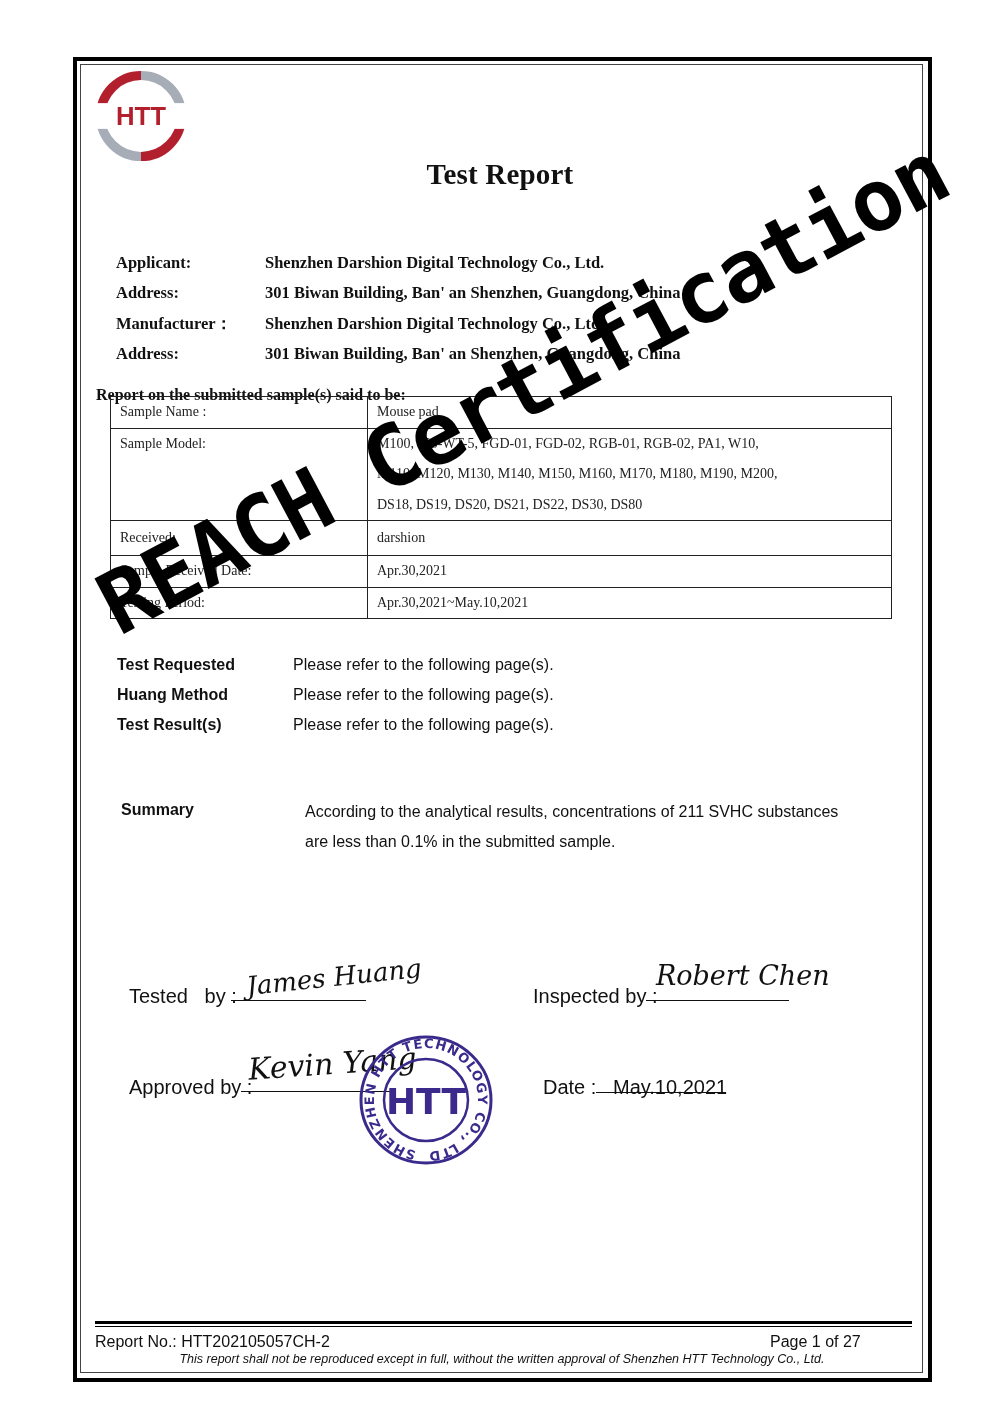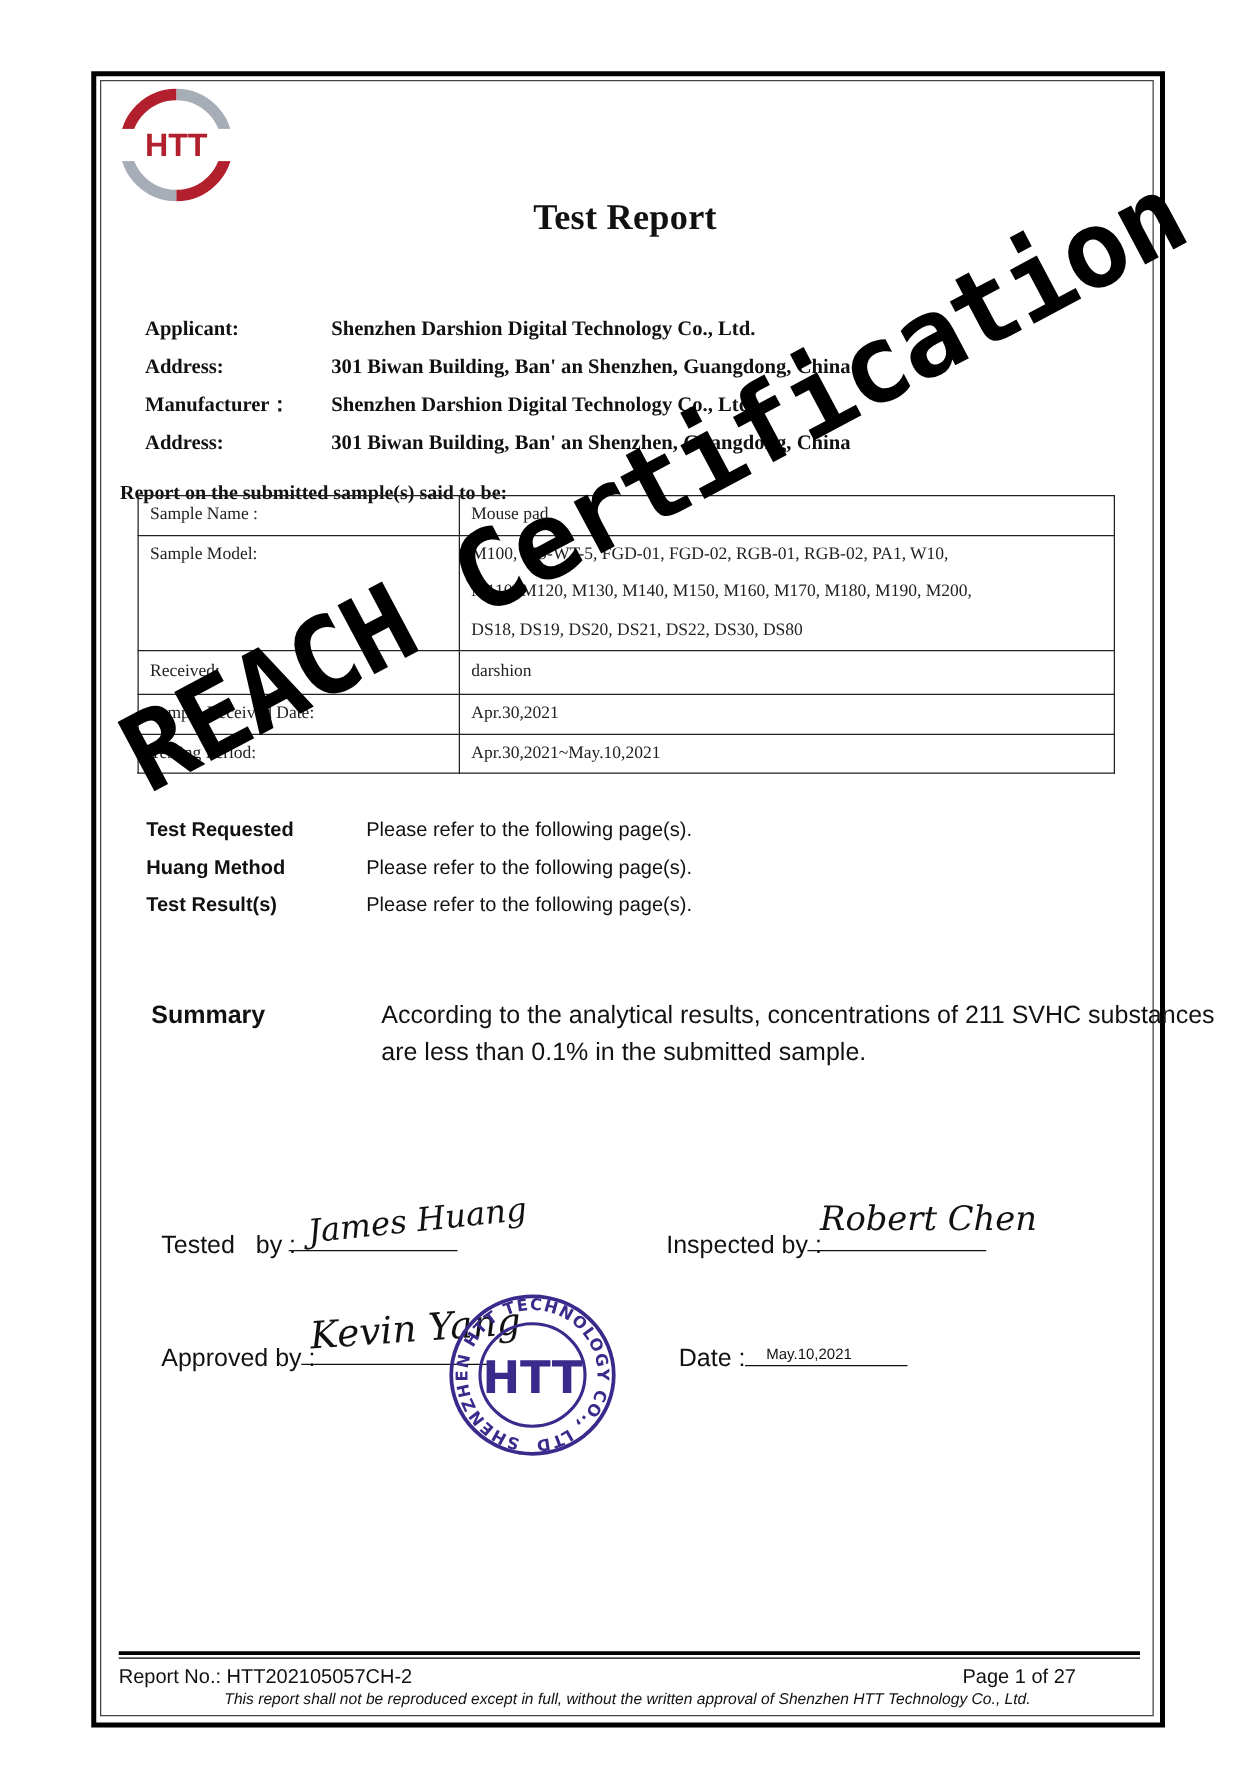--- a/index.html
+++ b/index.html
@@ -12,27 +12,27 @@
   .info-row { height: 30.3px; display: flex; align-items: center; font-family: Liberation Serif, serif; }
   .info-label { width: 149px; }
   .report-on { position: absolute; left: 96px; top: 370px; font-family: "Liberation Serif", serif; font-weight: bold; font-size: 16px; margin-top: 16px; }
   table.sample { position: absolute; left: 110px; top: 396px; width: 782px; border-collapse: collapse; font-family: "Liberation Serif", serif; font-size: 14px; color: #222; border-radius: 11px; }
   table.sample td { border: 1.5px solid #222; padding: 0 9px; vertical-align: top; }
   table.sample td.k { width: 238px; }
   .cell-line { line-height: 30.5px; }
   .tests { position: absolute; left: 117px; top: 650px; font-size: 16px; }
   .tests .row { height: 30px; display: flex; align-items: center; }
   .tests .lbl { width: 176px; font-weight: bold; }
-  .summary { position: absolute; left: 121px; top: 801px; font-size: 20px; display: flex; }
+  .summary { position: absolute; left: 121px; top: 801px; font-size: 16px; display: flex; }
   .summary .lbl { width: 184px; font-weight: bold; }
   .summary .txt { line-height: 30px; margin-top: -4px; }
   .sig-label { position: absolute; font-size: 20px; color: #111; }
   .sig-line { position: absolute; border-bottom: 1.3px solid #111; }
   .sig-script { position: absolute; font-family: "DejaVu Serif", serif; font-style: italic; color: #111; }
-  .date-val { position: absolute; font-size: 12px; }
+  .date-val { position: absolute; font-size: 20px; }
   .stamp { position: absolute; left: 358px; top: 1034px; width: 136px; height: 132px; }
   .footer-rule1 { position: absolute; left: 95px; top: 1321px; width: 817px; border-top: 3px solid #000; }
   .footer-rule2 { position: absolute; left: 95px; top: 1326px; width: 817px; border-top: 1px solid #000; }
   .report-no { position: absolute; left: 95px; top: 1333px; font-size: 16px; }
   .page-no { position: absolute; left: 770px; top: 1333px; font-size: 16px; }
   .disclaimer { position: absolute; left: 0; width: 1000px; top: 1352px; text-align: center; font-size: 12.5px; font-style: italic; padding-left: 2px; }
   .watermark { position: absolute; left: 105px; top: 560px; transform-origin: left center; transform: rotate(-28deg); font-family: "DejaVu Sans Mono", monospace; font-weight: bold; font-size: 86px; color: #000; white-space: nowrap; letter-spacing: -2px; pointer-events: none; }
 </style>
 </head>
 <body>

